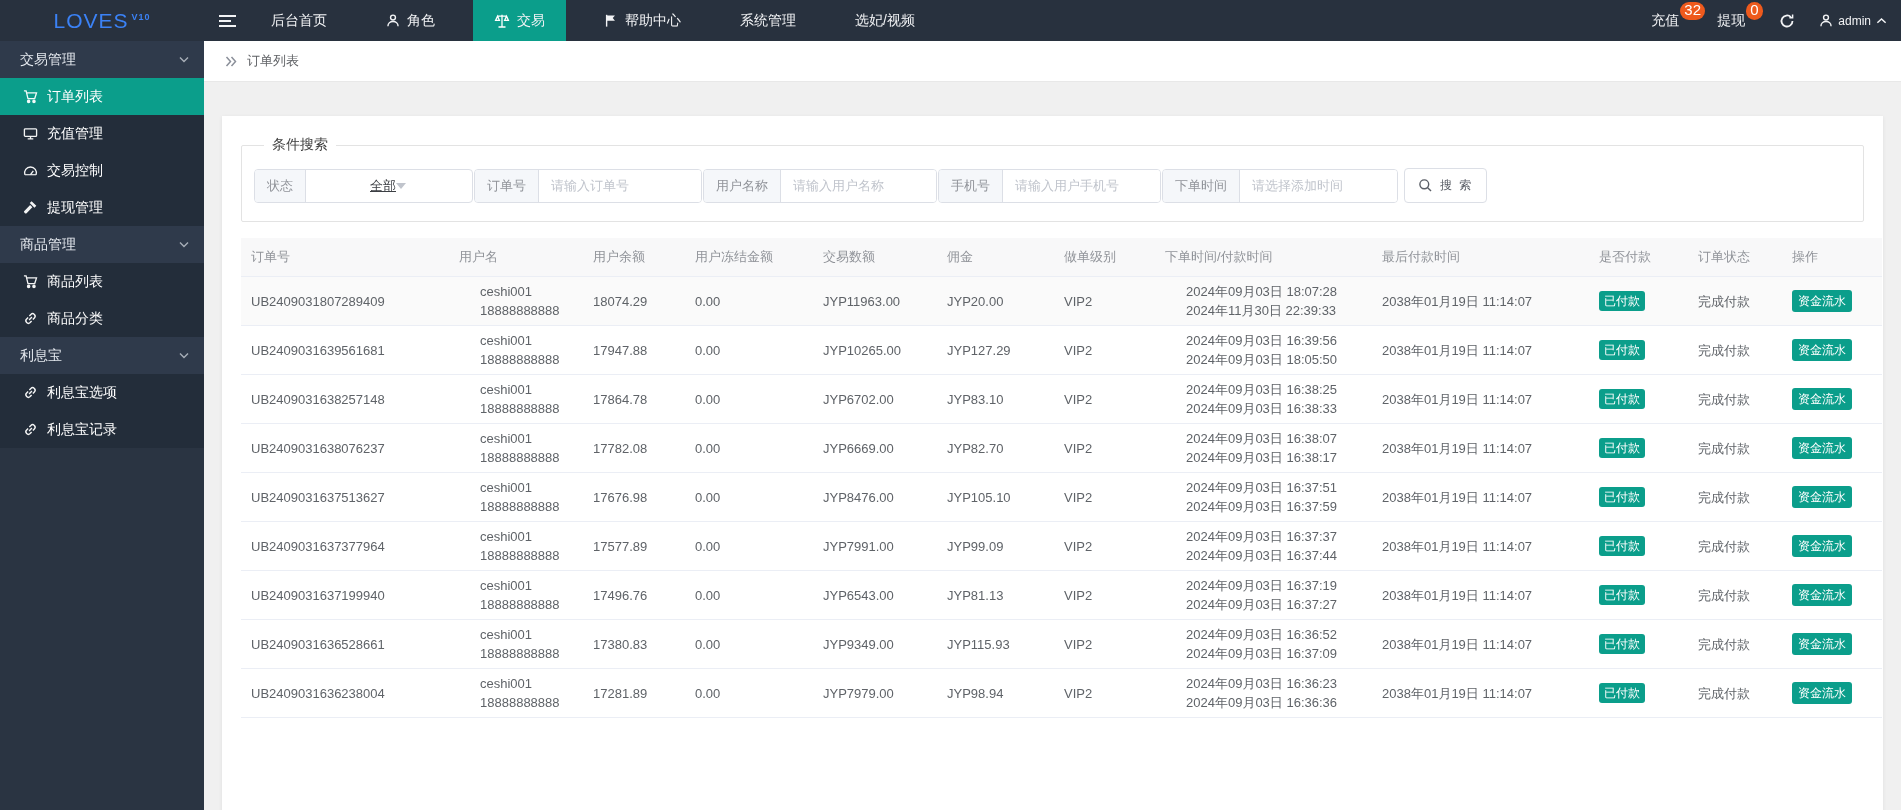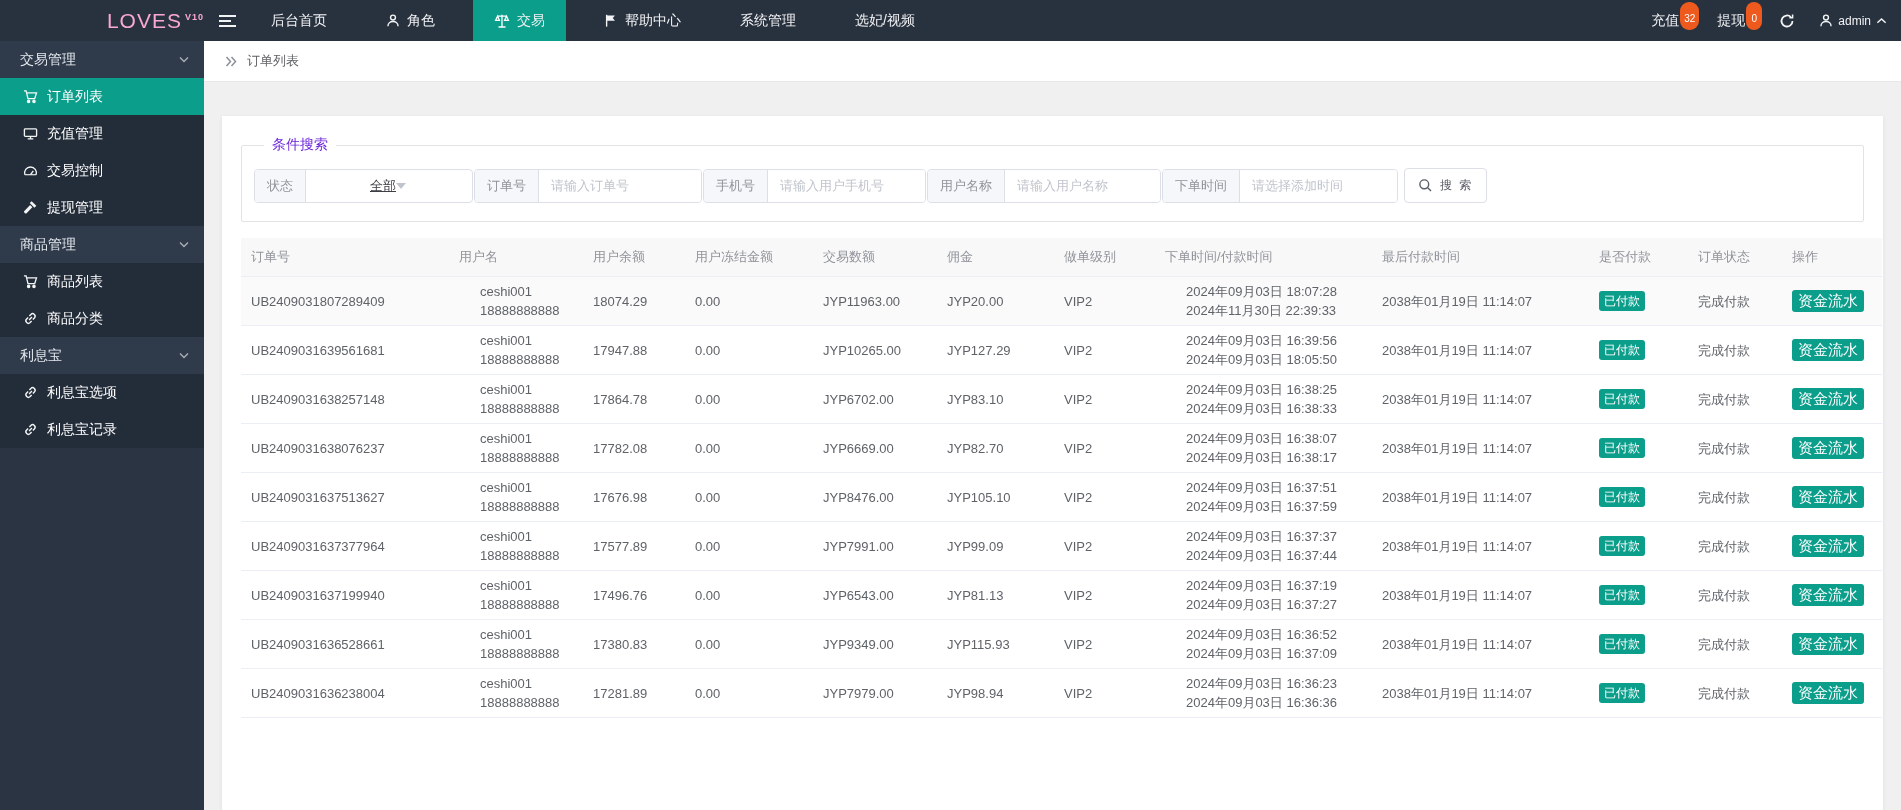--- a/index.html
+++ b/index.html
@@ -9,68 +9,68 @@
     --side-group-bg:#2f3a4b;
     --side-item-bg:#232d3a;
   }
   *{margin:0;padding:0;box-sizing:border-box;}
   html,body{width:1901px;height:810px;overflow:hidden;}
   body{font-family:"Liberation Sans","DejaVu Sans",sans-serif;background:#f0f0f0;position:relative;}
   svg{display:block;}
 
   
   .topbar{position:absolute;top:0;left:0;width:1901px;height:41px;background:var(--topbar-bg);display:flex;align-items:stretch;color:#f2f3f5;z-index:30;}
-  .logo{width:204px;flex:none;display:flex;align-items:center;justify-content:flex-end;font-size:21px;letter-spacing:1px;color:#f9a8d4;font-weight:400;}
+  .logo{width:204px;flex:none;display:flex;align-items:center;justify-content:center;font-size:21px;letter-spacing:1px;color:#3b82f6;font-weight:400;}
   .logo sup{font-size:9px;margin-left:3px;transform:translateY(-4px);font-weight:bold;}
   .hamburger{width:46px;display:flex;align-items:center;justify-content:center;cursor:pointer;}
   .topnav{display:flex;align-items:stretch;gap:17px;}
   .topnav-item{display:flex;align-items:center;gap:7px;padding:0 21px;font-size:14px;cursor:pointer;white-space:nowrap;}
   .topnav-item.active{background:var(--accent);}
   .topbar-right{margin-left:auto;display:flex;align-items:center;padding-right:14px;}
   .time-block{text-align:center;font-size:13px;line-height:1.45;padding:0 21px;border-left:1px solid rgba(255,255,255,.09);border-right:1px solid rgba(255,255,255,.09);margin-right:6px;align-self:stretch;display:flex;flex-direction:column;justify-content:center;}
   .tb-notify{position:relative;font-size:14px;margin:0 12px 0 14px;cursor:pointer;}
-  .tb-notify .cnt-badge{position:absolute;top:-10px;left:100%;margin-left:1px;background:var(--badge);color:#fff;font-size:10px;line-height:16px;height:28px;min-width:16px;text-align:center;padding:9px 4px;border-radius:9px;}
+  .tb-notify .cnt-badge{position:absolute;top:-10px;left:100%;margin-left:1px;background:var(--badge);color:#fff;font-size:15px;line-height:16px;height:18px;min-width:16px;text-align:center;padding:0 4px;border-radius:9px;}
   .refresh-btn{margin:0 16px 0 22px;cursor:pointer;}
   .user-block{display:flex;align-items:center;gap:5px;font-size:12px;cursor:pointer;margin-left:8px;}
 
   
   .sidebar{position:absolute;top:41px;left:0;width:204px;height:769px;background:#2a3442;z-index:20;}
   .side-group-title{height:37px;display:flex;align-items:center;padding-left:20px;font-size:14px;color:#e4e8ee;background:var(--side-group-bg);cursor:pointer;}
   .side-group-title .grp-caret{margin-left:auto;margin-right:15px;opacity:.75;}
   .side-item{height:37px;display:flex;align-items:center;gap:9px;padding-left:23px;font-size:14px;color:#fff;background:var(--side-item-bg);cursor:pointer;}
   .side-item.active{background:var(--accent);}
   .side-item .s-ico{flex:none;opacity:.95;}
 
   
   .main{position:absolute;top:41px;left:204px;width:1697px;height:769px;}
   .breadcrumb-bar{height:41px;background:#fff;border-bottom:1px solid #e8e8e8;display:flex;align-items:center;gap:9px;padding-left:21px;font-size:13px;color:#606266;}
   .content{height:728px;padding:34px 18px 0;overflow:hidden;}
   .card{background:#fff;box-shadow:0 1px 4px rgba(0,0,0,.07);padding:20px 19px;height:740px;}
 
   
   fieldset.search-set{border:1px solid #e3e3e3;border-radius:2px;padding:8px 12px 18px;}
-  fieldset.search-set legend{font-size:14px;color:#6d28d9;padding:0 8px;margin-left:10px;}
+  fieldset.search-set legend{font-size:14px;color:#404040;padding:0 8px;margin-left:10px;}
   .filter-row{display:flex;align-items:center;gap:1px;margin-top:6px;}
   .igroup{display:flex;align-items:stretch;height:34px;border:1px solid #dcdfe6;border-radius:4px;background:#fff;overflow:hidden;flex:none;}
   .igroup .prepend{background:#f5f7fa;border-right:1px solid #dcdfe6;padding:0 12px;display:flex;align-items:center;font-size:13px;color:#909399;white-space:nowrap;}
   .igroup input{border:none;outline:none;padding:0 12px;font-size:13px;color:#606266;background:#fff;}
   .igroup input::placeholder{color:#c0c4cc;}
   .select-face{display:flex;align-items:center;justify-content:center;width:164px;padding:0 12px;font-size:13px;color:#3c3f44;cursor:pointer;text-decoration:underline;}
   .sel-caret{width:0;height:0;border-left:5px solid transparent;border-right:5px solid transparent;border-top:6px solid #c0c4cc;}
   .search-btn{height:35px;padding:0 13px;border:1px solid #dcdfe6;border-radius:4px;background:#fff;display:flex;align-items:center;gap:7px;font-size:12px;color:#5a5e66;cursor:pointer;margin-left:5px;letter-spacing:2px;}
 
   
   table.orders{width:100%;border-collapse:collapse;table-layout:fixed;margin-top:16px;}
   table.orders th{background:#f8f8f9;color:#909399;font-weight:400;font-size:13px;text-align:left;padding:10px 10px;border-bottom:1px solid #ebeef5;white-space:nowrap;overflow:hidden;}
   table.orders td{font-size:13px;color:#5f6368;padding:5px 10px;border-bottom:1px solid #ebeef5;height:49px;line-height:19px;white-space:nowrap;overflow:hidden;vertical-align:middle;}
   table.orders tbody tr:first-child td{background:#fafafa;}
   .c1{width:208px}.c2{width:134px}.c3{width:102px}.c4{width:128px}.c5{width:124px}.c6{width:117px}
   .c7{width:101px}.c8{width:217px}.c9{width:217px}.c10{width:99px}.c11{width:94px}.c12{width:100px}
   .badge-paid{display:inline-block;background:var(--accent);color:#fff;font-size:12px;line-height:14px;padding:3px 5px;border-radius:3px;}
-  .flow-btn{background:var(--accent);color:#fff;font-size:15px;line-height:14px;padding:4px 6px;border-radius:3px;border:none;cursor:pointer;font-family:inherit;}
+  .flow-btn{background:var(--accent);color:#fff;font-size:12px;line-height:14px;padding:4px 6px;border-radius:3px;border:none;cursor:pointer;font-family:inherit;}
   .two-line div{line-height:19px;margin-left:21px;}
 </style>
 </head>
 <body>
 
 <div class="topbar">
   <div class="logo">
     <span>LOVES</span>
     <sup>V10</sup>
   </div>
@@ -281,28 +281,28 @@
               <span>全部</span>
               <span class="sel-caret"></span>
             </span>
           </div>
 
           <div class="igroup" style="width:228px">
             <span class="prepend">订单号</span>
             <input style="width: 171px;" placeholder="请输入订单号">
           </div>
 
+          <div class="igroup" style="width:234px">
+            <span class="prepend">用户名称</span>
+            <input style="width: 165px;" placeholder="请输入用户名称">
+          </div>
+
           <div class="igroup" style="width:223px">
             <span class="prepend">手机号</span>
             <input style="width: 166px;" placeholder="请输入用户手机号">
-          </div>
-
-          <div class="igroup" style="width:234px">
-            <span class="prepend">用户名称</span>
-            <input style="width: 165px;" placeholder="请输入用户名称">
           </div>
 
           <div class="igroup" style="width:236px">
             <span class="prepend">下单时间</span>
             <input style="width: 167px;" placeholder="请选择添加时间">
           </div>
 
           <button class="search-btn">
             <span>
                 <svg width="15" height="15" viewBox="0 0 16 16" fill="none" stroke="#5a5e66" stroke-width="1.5">

